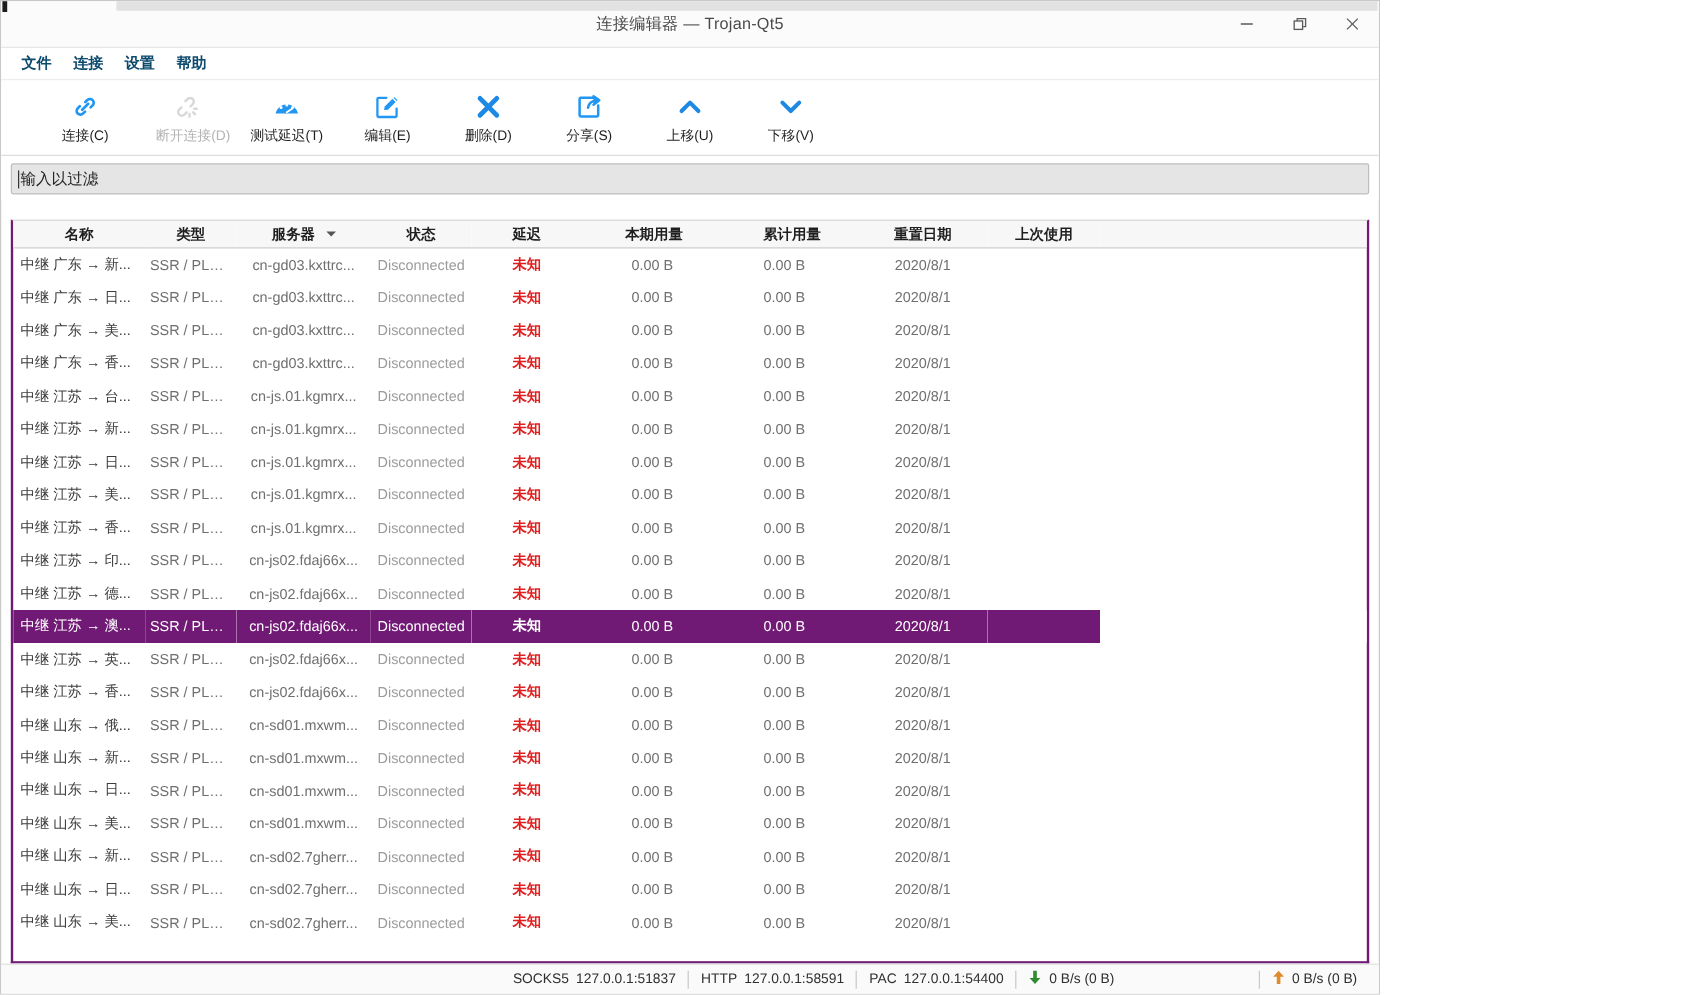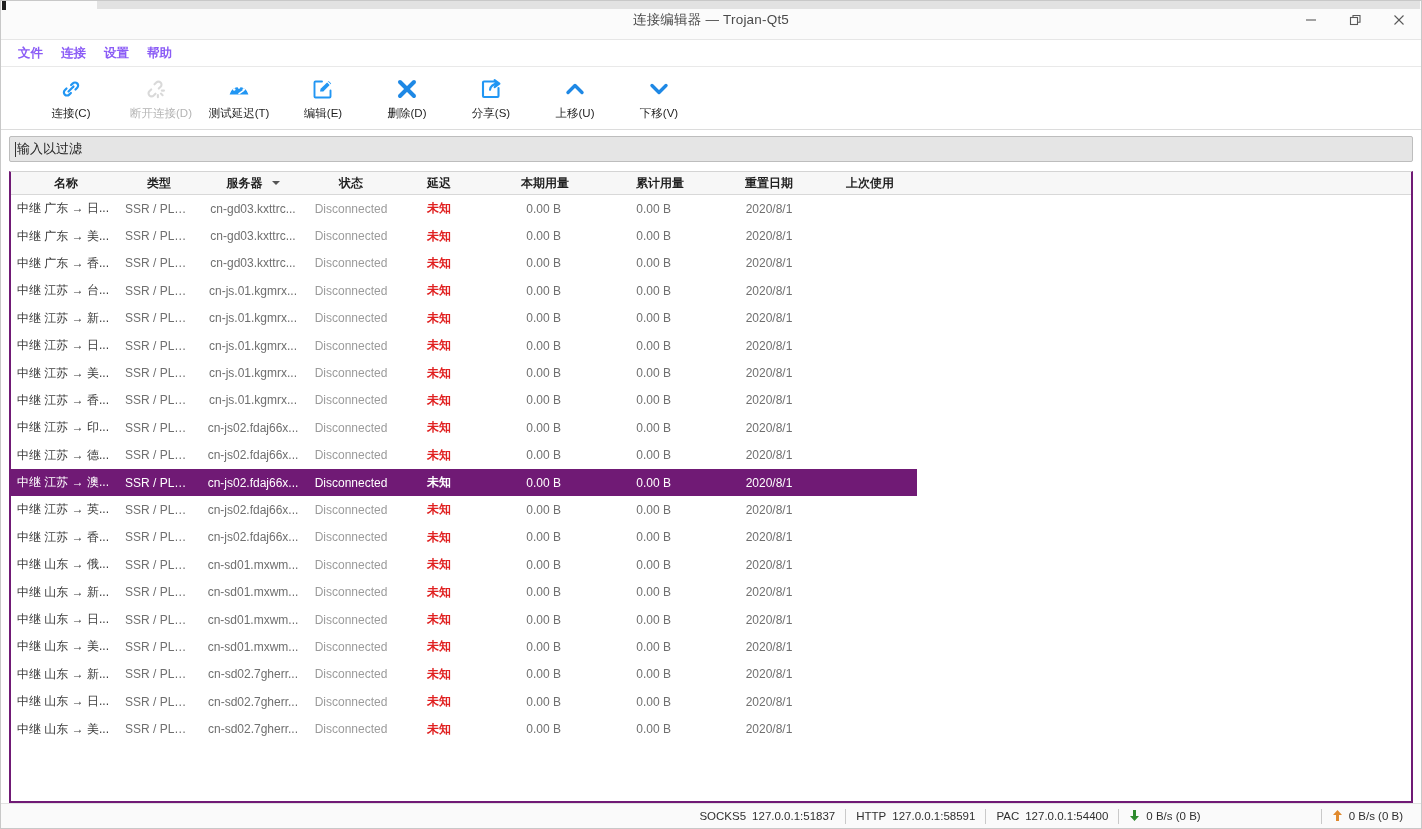--- a/index.html
+++ b/index.html
@@ -3,59 +3,59 @@
 <meta charset="utf-8">
 <style>
   html,body{margin:0;padding:0;}
   body{
     width:1422px;height:829px;overflow:hidden;
     background:#ffffff;
     font-family:"Liberation Sans","DejaVu Sans",sans-serif;
     font-size:12px;color:#2b2b2b;
     -webkit-font-smoothing:antialiased;
   }
-  .app{position:relative;width:1422px;height:829px;display:flex;flex-direction:column;
+  .app{position:relative;width:1150px;height:829px;display:flex;flex-direction:column;
        border:1px solid #c8c8c8;box-sizing:border-box;background:#fff;}
 
   
   .titlebar{height:38px;min-height:38px;background:#fbfbfb;border-bottom:1px solid #e6e6e6;
             display:flex;align-items:center;position:relative;}
   .titlebar .title{position:absolute;left:0;right:0;text-align:center;font-size:13.5px;
                    color:#4a4a4a;letter-spacing:.2px;}
   .wincontrols{margin-left:auto;display:flex;align-items:center;height:100%;z-index:2;}
   .wbtn{width:44px;height:38px;display:flex;align-items:center;justify-content:center;
         color:#5a5a5a;}
   .wbtn svg{display:block;}
   .topstrip{position:absolute;top:0;left:96px;right:1px;height:8px;background:#e2e2e2;}
   .topstrip.left{left:1px;width:4px;background:#1d1d1d;height:9px;}
 
   
   .menubar{height:26px;min-height:26px;display:flex;align-items:center;
            padding-left:8px;background:#ffffff;border-bottom:1px solid #e9e9e9;}
-  .menuitem{padding:3px 9px;font-size:12.5px;font-weight:bold;color:#8b5cf6;cursor:default;}
+  .menuitem{padding:3px 9px;font-size:12.5px;font-weight:bold;color:#0c4a6e;cursor:default;}
 
   
   .toolbar{height:56px;min-height:56px;display:flex;align-items:flex-start;
            padding:6px 0 0 28px;background:#ffffff;border-bottom:1px solid #dcdcdc;gap:0px;}
   .tbtn{width:84px;display:flex;flex-direction:column;align-items:center;gap:4px;
         padding-top:3px;cursor:default;}
   .tbtn .ic{height:26px;display:flex;align-items:center;justify-content:center;}
   .tbtn .lab{font-size:11.5px;color:#1f1f1f;white-space:nowrap;}
   .tbtn.disabled .lab{color:#b4b4b4;padding-left:12px;}
   .tbtn.disabled .ic{opacity:.38;}
 
   
   .filterwrap{padding:6px 8px 5px 8px;background:#fff;}
   .filterbox{height:24px;border:1px solid #bdbdbd;border-radius:2px;background:#e5e5e5;
              display:flex;align-items:center;padding:0 5px;position:relative;}
   .caret{width:1px;height:15px;background:#333;margin-right:1px;}
   .filtertext{font-size:13px;color:#1f1f1f;}
 
   
-  .tablewrap{flex:1;margin:4px 8px 0 8px;border:2px solid #701a75;border-top:1px solid #d4d4d4;
+  .tablewrap{flex:1;margin:16px 8px 0 8px;border:2px solid #701a75;border-top:1px solid #d4d4d4;
              background:#fff;overflow:hidden;display:flex;flex-direction:column;}
   table{border-collapse:collapse;width:100%;table-layout:fixed;}
   thead th{height:22px;background:#f7f7f7;border-bottom:1px solid #d8d8d8;
            font-size:12px;font-weight:bold;color:#1f1f1f;padding:0;text-align:center;
            cursor:default;position:relative;}
   thead th .hl{display:inline-flex;align-items:center;justify-content:center;gap:9px;}
   .sortarrow{width:0;height:0;border-left:4px solid transparent;border-right:4px solid transparent;
              border-top:4px solid #555;display:inline-block;}
   tbody td{height:27.4px;font-size:12px;color:#4c4c4c;padding:0 4px;
            white-space:nowrap;overflow:hidden;text-overflow:ellipsis;}
@@ -260,20 +260,32 @@
                 <span>重置日期</span>
               </span></th>
           <th><span class="hl">
                 <span>上次使用</span>
               </span></th>
           <th></th>
         </tr>
       </thead>
       <tbody id="tbody">
           <tr>
+            <td class="c-name">中继 广东 → 新...</td>
+            <td class="c-type">SSR / PLAIN</td>
+            <td class="c-server">cn-gd03.kxttrc...</td>
+            <td class="c-status">Disconnected</td>
+            <td class="c-latency">未知</td>
+            <td class="c-num">0.00  B</td>
+            <td class="c-num">0.00  B</td>
+            <td class="c-date">2020/8/1</td>
+            <td class="c-last"></td>
+            <td class="c-pad"></td>
+          </tr>
+          <tr>
             <td class="c-name">中继 广东 → 日...</td>
             <td class="c-type">SSR / PLAIN</td>
             <td class="c-server">cn-gd03.kxttrc...</td>
             <td class="c-status">Disconnected</td>
             <td class="c-latency">未知</td>
             <td class="c-num">0.00  B</td>
             <td class="c-num">0.00  B</td>
             <td class="c-date">2020/8/1</td>
             <td class="c-last"></td>
             <td class="c-pad"></td>

